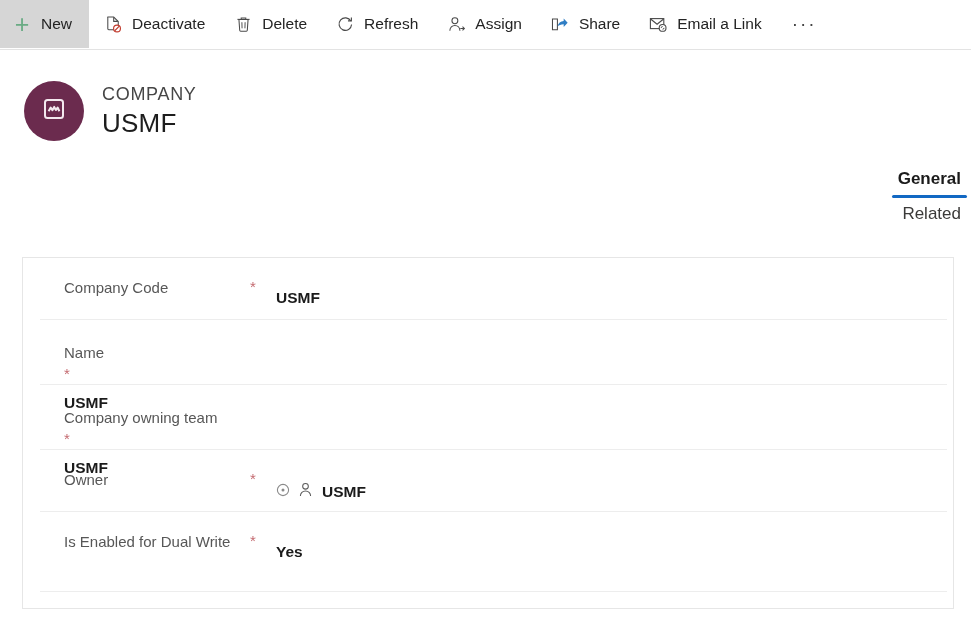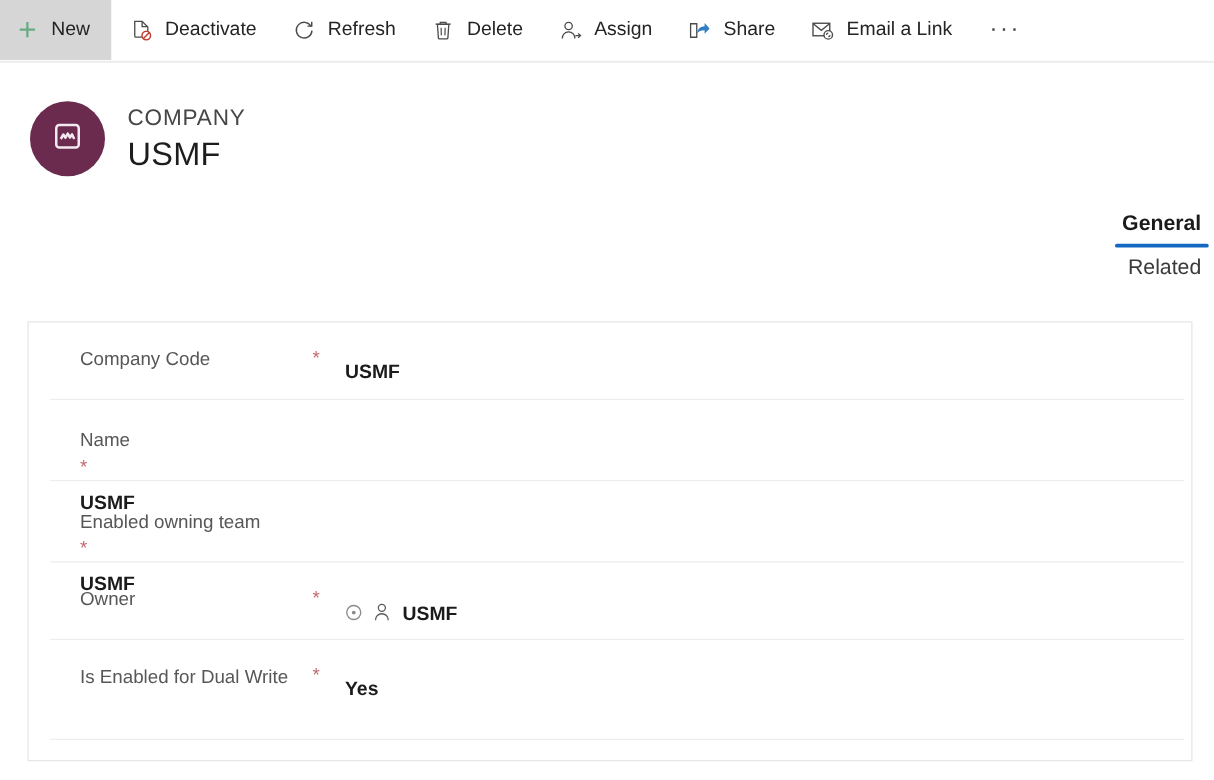--- a/index.html
+++ b/index.html
@@ -215,38 +215,38 @@
         <circle cx="13.7" cy="14.2" r="3.6" fill="#ffffff" stroke="#c0392b" stroke-width="1.2"></circle>
         <line x1="11.3" y1="16.6" x2="16.1" y2="11.8" stroke="#c0392b" stroke-width="1.2"></line>
       </svg>
     </span>
     <span>Deactivate</span>
   </div>
 
   <div class="cmd-item">
     <span class="glyph">
       <svg width="19" height="19" viewBox="0 0 20 20">
-        <path d="M15.6 6.4A6.6 6.6 0 1 0 16.4 10" fill="none" stroke="#4a4a4a" stroke-width="1.2"></path>
-        <path d="M12.6 6.2h3.6V2.6" fill="none" stroke="#4a4a4a" stroke-width="1.2"></path>
-      </svg>
-    </span>
-    <span>Refresh</span>
-  </div>
-
-  <div class="cmd-item">
-    <span class="glyph">
-      <svg width="19" height="19" viewBox="0 0 20 20">
         <path d="M3.6 4.6h12.8" stroke="#4a4a4a" stroke-width="1.1" fill="none"></path>
         <path d="M7.6 4.4V3.1h4.8v1.3" stroke="#4a4a4a" stroke-width="1.1" fill="none"></path>
         <path d="M5.2 4.8h9.6l-.8 11.3a1 1 0 0 1-1 .9H7a1 1 0 0 1-1-.9L5.2 4.8z" fill="none" stroke="#4a4a4a" stroke-width="1.1"></path>
         <line x1="8.3" y1="7.6" x2="8.5" y2="14" stroke="#4a4a4a" stroke-width="1"></line>
         <line x1="11.7" y1="7.6" x2="11.5" y2="14" stroke="#4a4a4a" stroke-width="1"></line>
       </svg>
     </span>
     <span>Delete</span>
+  </div>
+
+  <div class="cmd-item">
+    <span class="glyph">
+      <svg width="19" height="19" viewBox="0 0 20 20">
+        <path d="M15.6 6.4A6.6 6.6 0 1 0 16.4 10" fill="none" stroke="#4a4a4a" stroke-width="1.2"></path>
+        <path d="M12.6 6.2h3.6V2.6" fill="none" stroke="#4a4a4a" stroke-width="1.2"></path>
+      </svg>
+    </span>
+    <span>Refresh</span>
   </div>
 
   <div class="cmd-item">
     <span class="glyph">
       <svg width="19" height="19" viewBox="0 0 20 20">
         <circle cx="8.3" cy="6.1" r="3.1" fill="none" stroke="#4a4a4a" stroke-width="1.1"></circle>
         <path d="M3 16.6c0-3.3 2.4-5.6 5.3-5.6s5.3 2.3 5.3 5.6" fill="none" stroke="#4a4a4a" stroke-width="1.1"></path>
         <path d="M14 14.2h4.2M16.3 12.3l2 1.9-2 1.9" fill="none" stroke="#4a4a4a" stroke-width="1.1"></path>
       </svg>
     </span>
@@ -319,21 +319,21 @@
   <div class="field-row row-h65">
     <div class="field-label">Name</div>
     <div class="req-star">*</div>
     <div class="field-value">
       <span>USMF</span>
     </div>
     <div class="divider"></div>
   </div>
 
   <div class="field-row row-h65">
-    <div class="field-label">Enabled owning team</div>
+    <div class="field-label">Company owning team</div>
     <div class="req-star">*</div>
     <div class="field-value">
       <span>USMF</span>
     </div>
     <div class="divider"></div>
   </div>
 
   <div class="field-row row-h62">
     <div class="field-label">Owner</div>
     <div class="req-star">*</div>

